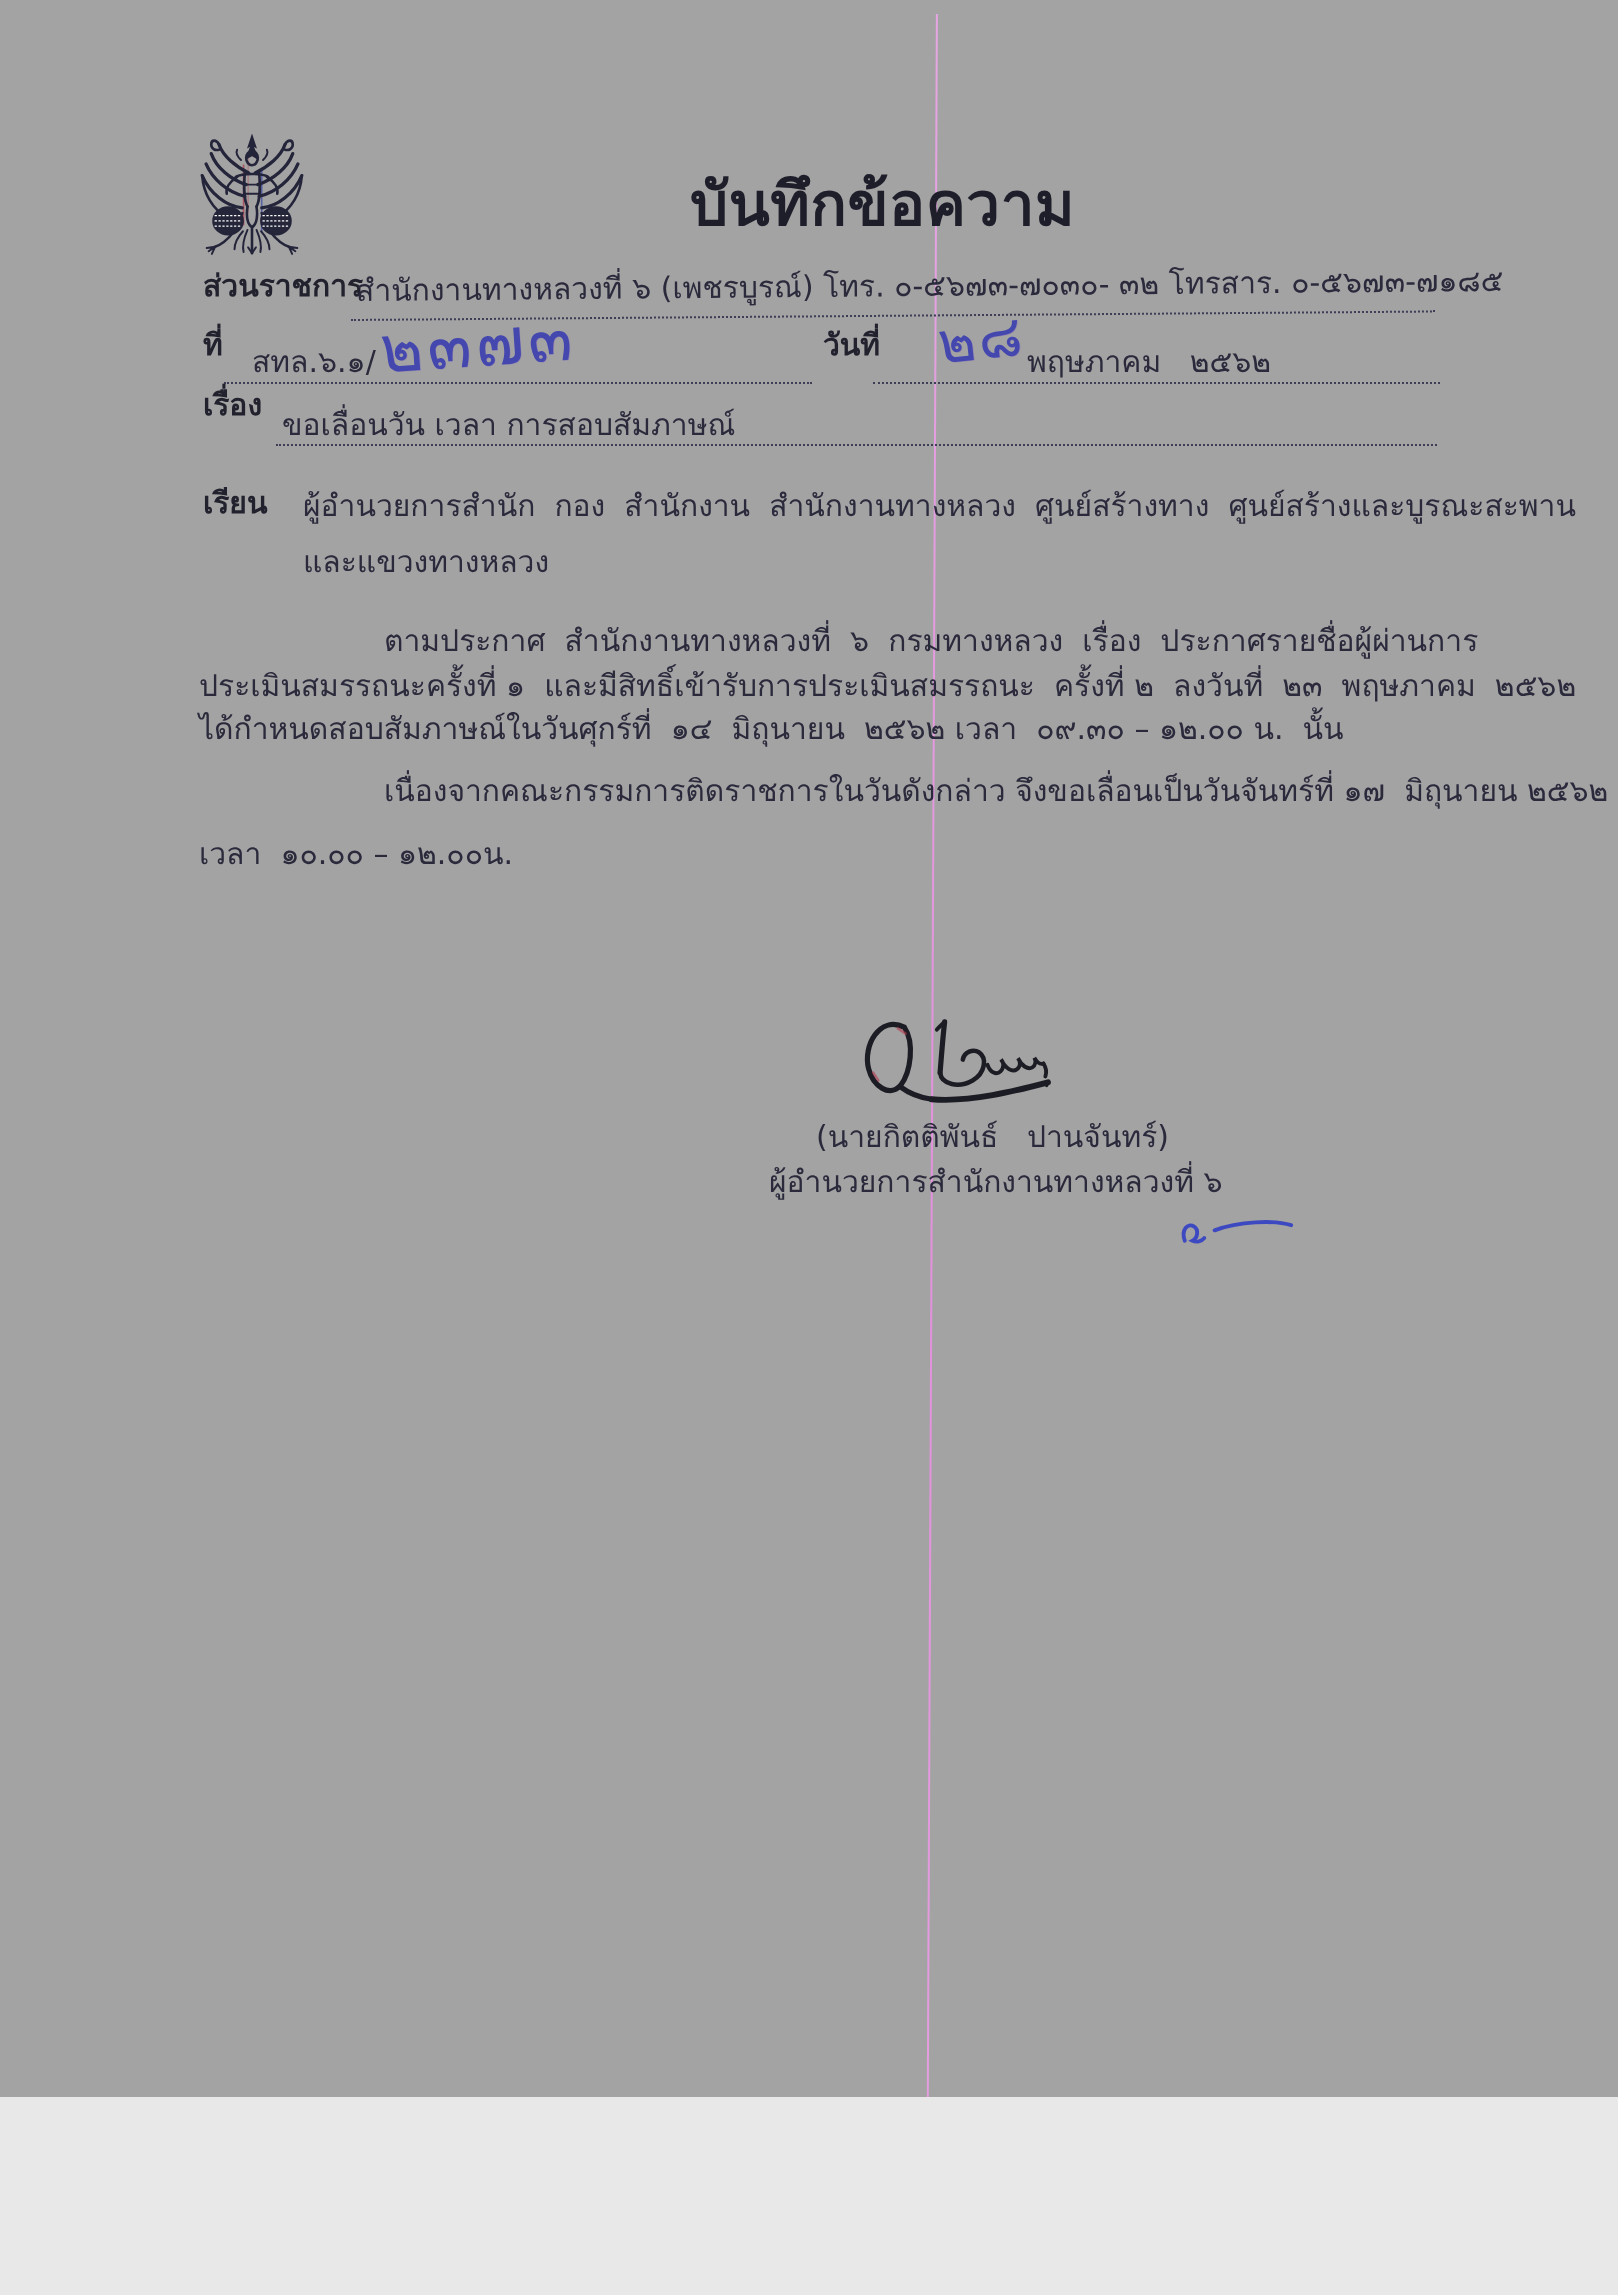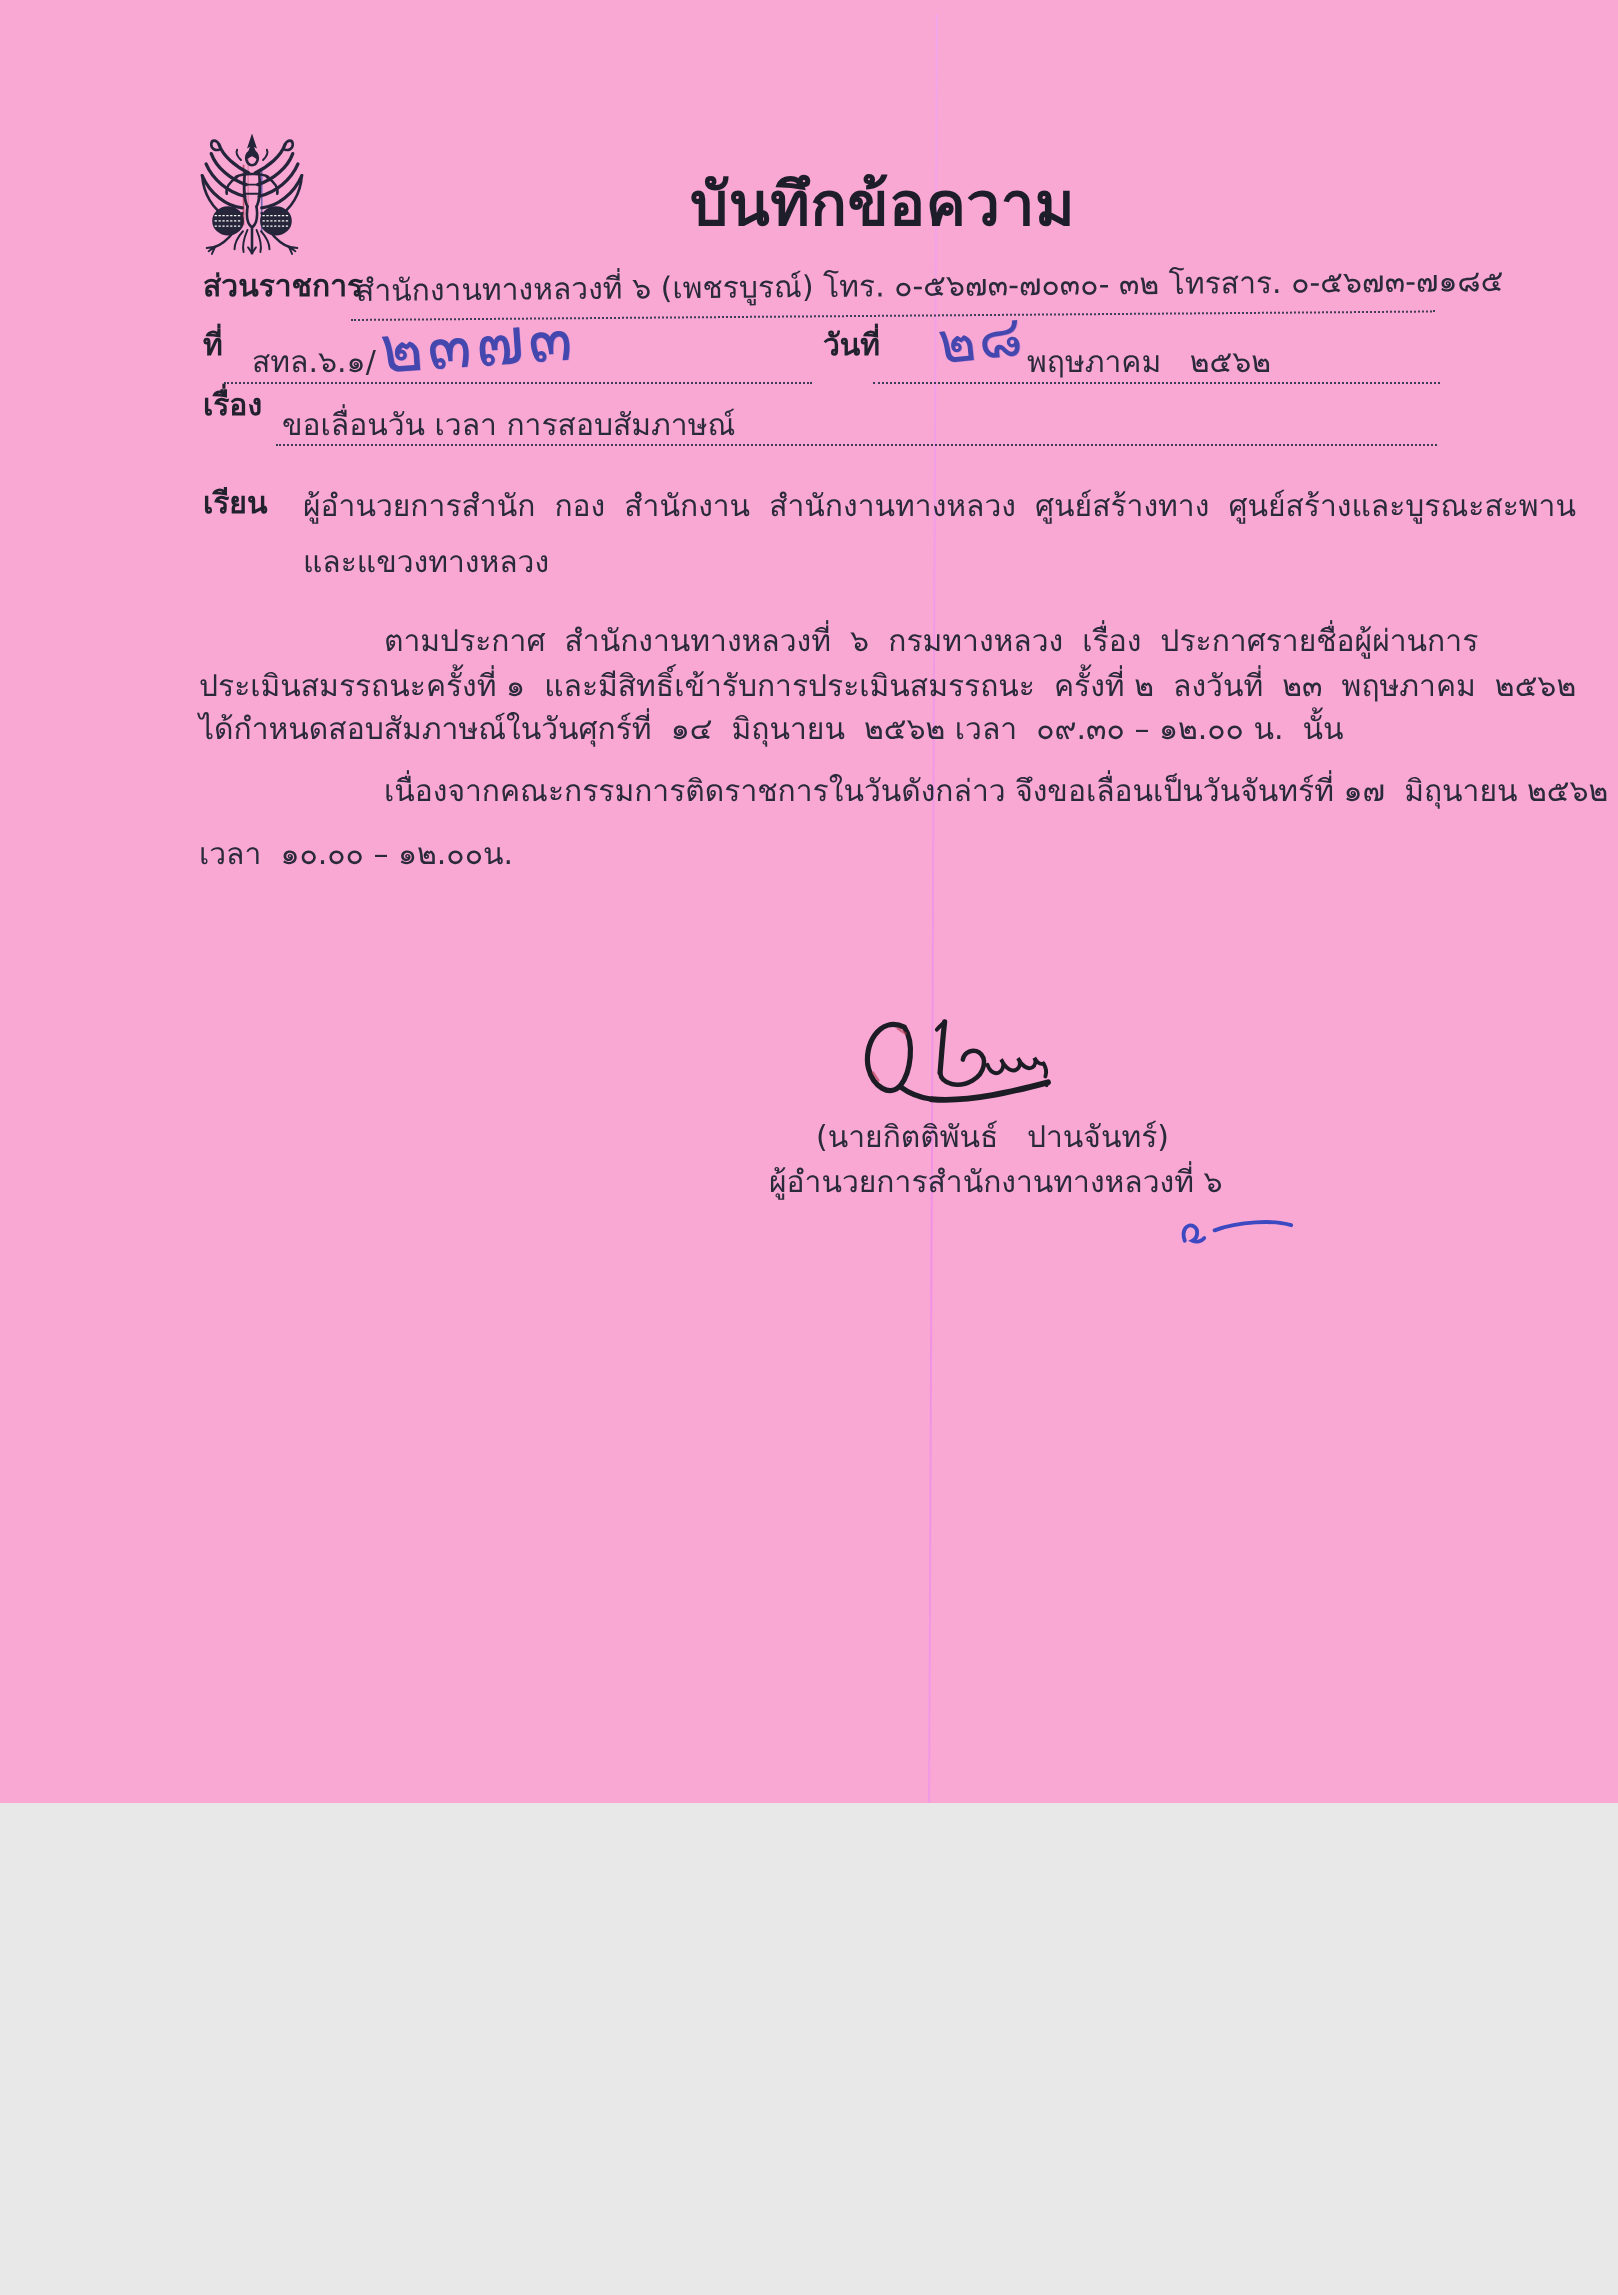--- a/index.html
+++ b/index.html
@@ -1,19 +1,19 @@
 <!DOCTYPE html>
 <html style="font-size:10.4px"><head>
 <meta charset="utf-8">
 <style>
   html,body{margin:0;padding:0;background:#e8e8e8;}
   .page{
     position:relative;
-    width:1619px;height:1803px;
-    background:#f9a8d4;
+    width:1619px;height:2097px;
+    background:#a3a3a3;
     overflow:hidden;
     font-family:"DejaVu Sans","Liberation Sans",sans-serif;
     color:#26263a;
   }
   .t{position:absolute;white-space:pre;line-height:1.22;}
   .lbl{font-weight:700;font-size:30px;color:#22222f;}
   .val{font-size:30px;color:#2a2a3c;}
   .body-line{font-size:30px;color:#2a2a3c;}
   .title{font-weight:700;font-size:60px;color:#1e1e2b;letter-spacing:0.6px;}
   .dotted{position:absolute;height:0;border-bottom:2.6px dotted #3d3d58;}

